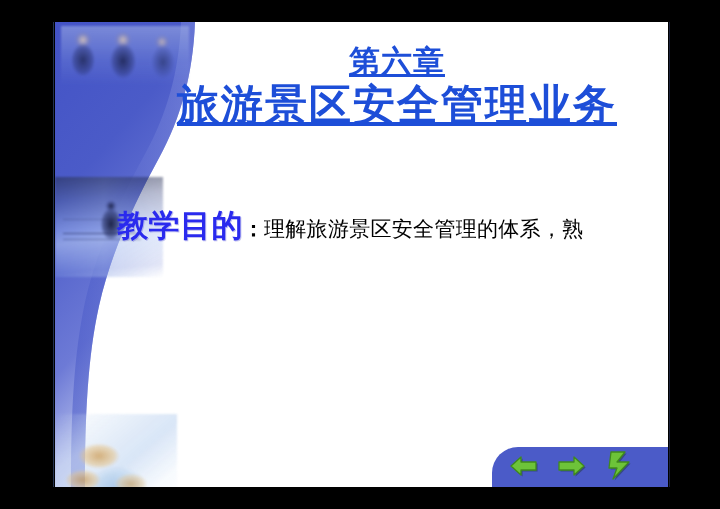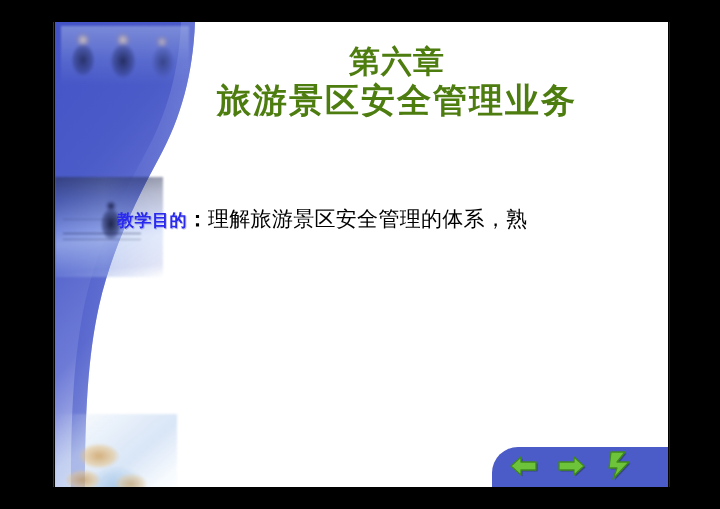--- a/index.html
+++ b/index.html
@@ -134,44 +134,45 @@
     width: 100%;
     height: 100%;
   }
 
   .title-block {
     position: absolute;
     left: 82px;
     top: 22px;
     width: 520px;
     text-align: center;
-    color: #4d7c0f;
+    color: #1d4ed8;
     font-family: "Liberation Serif", "DejaVu Serif", serif;
     font-weight: bold;
     line-height: 1.18;
     letter-spacing: 1px;
+    text-decoration: underline;
   }
   .title-line1 { font-size: 31px; }
-  .title-line2 { font-size: 34px; letter-spacing: 2px; }
+  .title-line2 { font-size: 42px; letter-spacing: 2px; }
 
   .body-block {
     position: absolute;
     width: 520px;
     font-family: "Liberation Serif", "DejaVu Serif", serif;
     font-size: 21px;
     line-height: 1.45;
     color: #000000;
   }
   #block-objective { left: 62px; top: 182px; }
   #block-focus     { left: 62px; top: 303px; }
 
   .lead {
     color: #2a2aee;
     font-weight: bold;
-    font-size: 17px;
+    font-size: 31px;
     text-shadow: 1px 1px 0 rgba(120,120,220,.45);
     letter-spacing: 0.5px;
   }
   .lead-colon {
     color: #000000;
     font-weight: bold;
     font-size: 21px;
   }
   .body-text {
     font-weight: normal;

